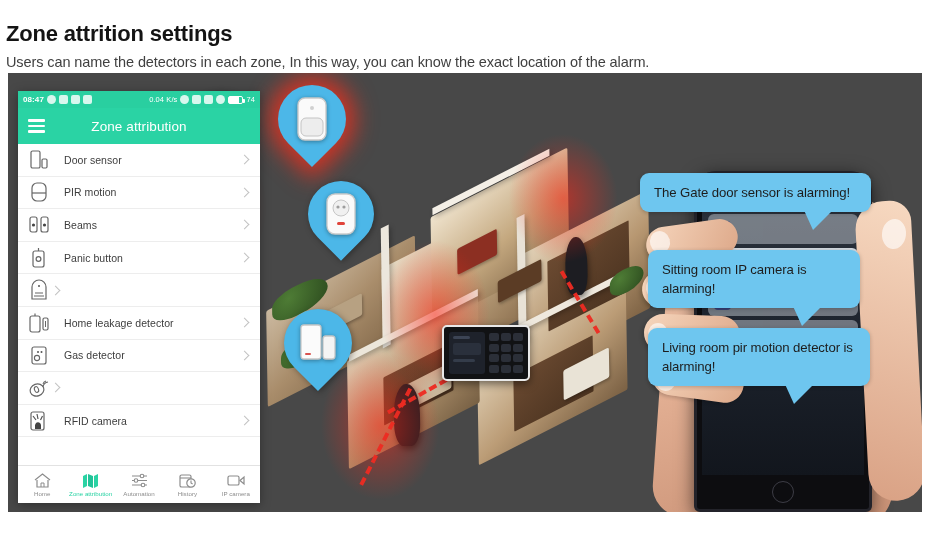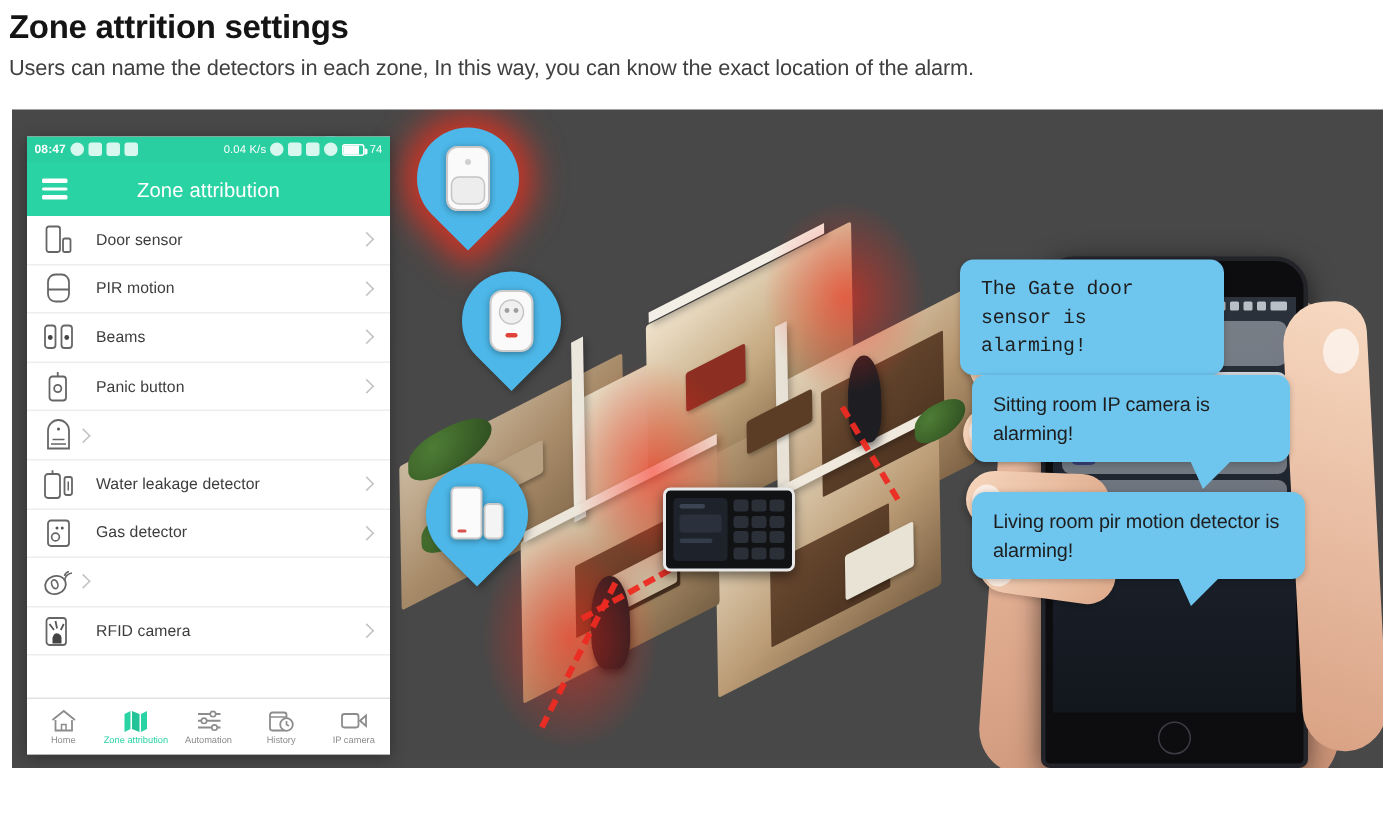--- a/index.html
+++ b/index.html
@@ -4,21 +4,21 @@
 <style>
   * { box-sizing: border-box; margin: 0; padding: 0; }
   html, body {
     width: 930px; height: 544px;
     background: #ffffff;
     font-family: "Liberation Sans", sans-serif;
     overflow: hidden;
   }
 
   
-  .page-header { padding: 4px 0 0 6px; }
+  .page-header { padding: 20px 0 0 6px; }
   .page-title {
     font-size: 22px; font-weight: bold; color: #141414;
     letter-spacing: -0.2px; line-height: 28px;
   }
   .page-subtitle {
     font-size: 14.5px; color: #404040; line-height: 22px;
     margin-top: 3px; letter-spacing: -0.1px;
   }
 
   
@@ -320,21 +320,21 @@
   }
   .bubble::after {
     content: '';
     position: absolute;
     bottom: -18px; right: 36px;
     width: 0; height: 0;
     border-left: 10px solid transparent;
     border-right: 22px solid transparent;
     border-top: 22px solid #6ec6ef;
   }
-  .bubble.b-gate   { left: 632px; top: 100px; width: 176px; font-family: Liberation Mono, monospace; }
+  .bubble.b-gate   { left: 632px; top: 100px; width: 231px; }
   .bubble.b-camera { left: 640px; top: 177px; width: 212px; }
   .bubble.b-pir    { left: 640px; top: 255px; width: 222px; }
   .bubble.b-pir::after { right: 54px; }
 </style>
 </head>
 <body>
 
 <div class="page-header">
   <div class="page-title">Zone attrition settings</div>
   <div class="page-subtitle">Users can name the detectors in each zone, In this way, you can know the exact location of the alarm.</div>
@@ -653,21 +653,21 @@
 
       <div class="zone-row">
         <div class="zone-icon">
           <svg width="22" height="22" viewBox="0 0 22 22">
               <rect x="2" y="4" width="10" height="16" rx="2" fill="none" stroke="#666" stroke-width="1.2"></rect>
               <path d="M7 4 V1.5" stroke="#666" stroke-width="1.2"></path>
               <rect x="15" y="6" width="5" height="12" rx="1.5" fill="none" stroke="#666" stroke-width="1.2"></rect>
               <path d="M17.5 9 V15" stroke="#666" stroke-width="1"></path>
             </svg>
         </div>
-        <div class="zone-label">Water leakage detector</div>
+        <div class="zone-label">Home leakage detector</div>
         <div class="chev"></div>
       </div>
 
       <div class="zone-row">
         <div class="zone-icon">
           <svg width="20" height="22" viewBox="0 0 20 22">
               <rect x="3" y="3" width="14" height="17" rx="2" fill="none" stroke="#666" stroke-width="1.2"></rect>
               <circle cx="9" cy="8" r="1" fill="#555"></circle>
               <circle cx="12.5" cy="8" r="1" fill="#555"></circle>
               <circle cx="8" cy="14" r="2.6" fill="none" stroke="#666" stroke-width="1.1"></circle>

